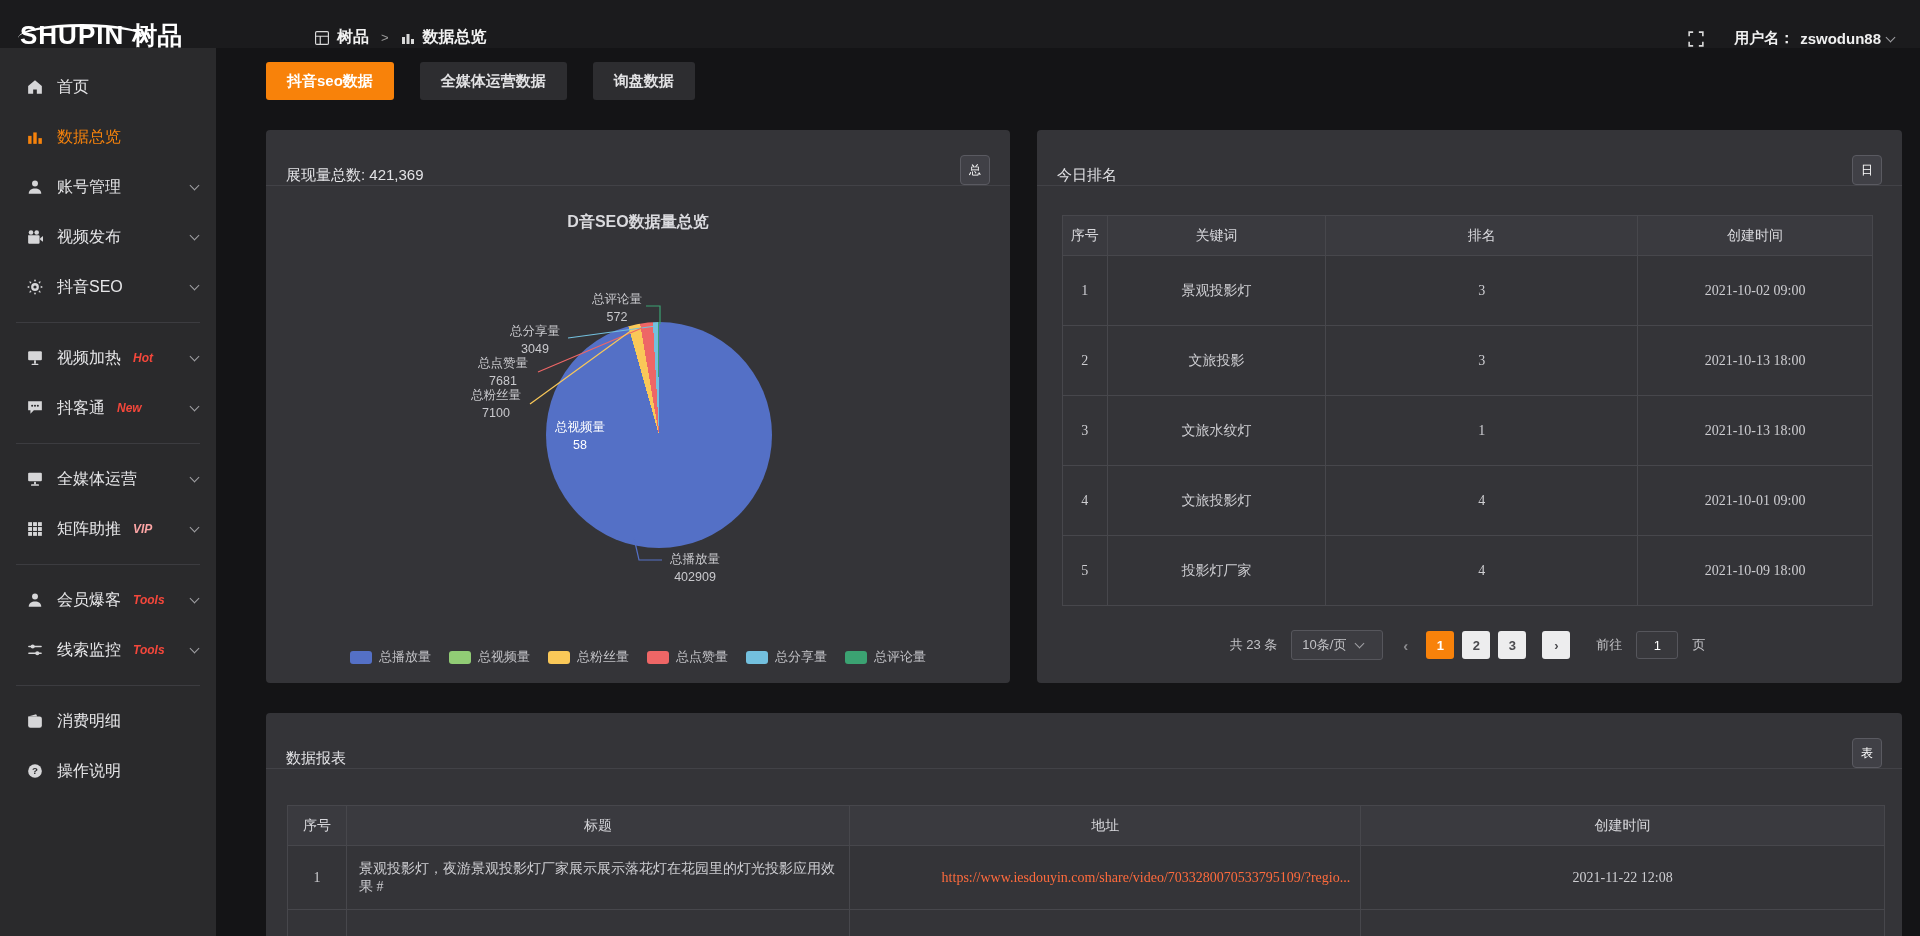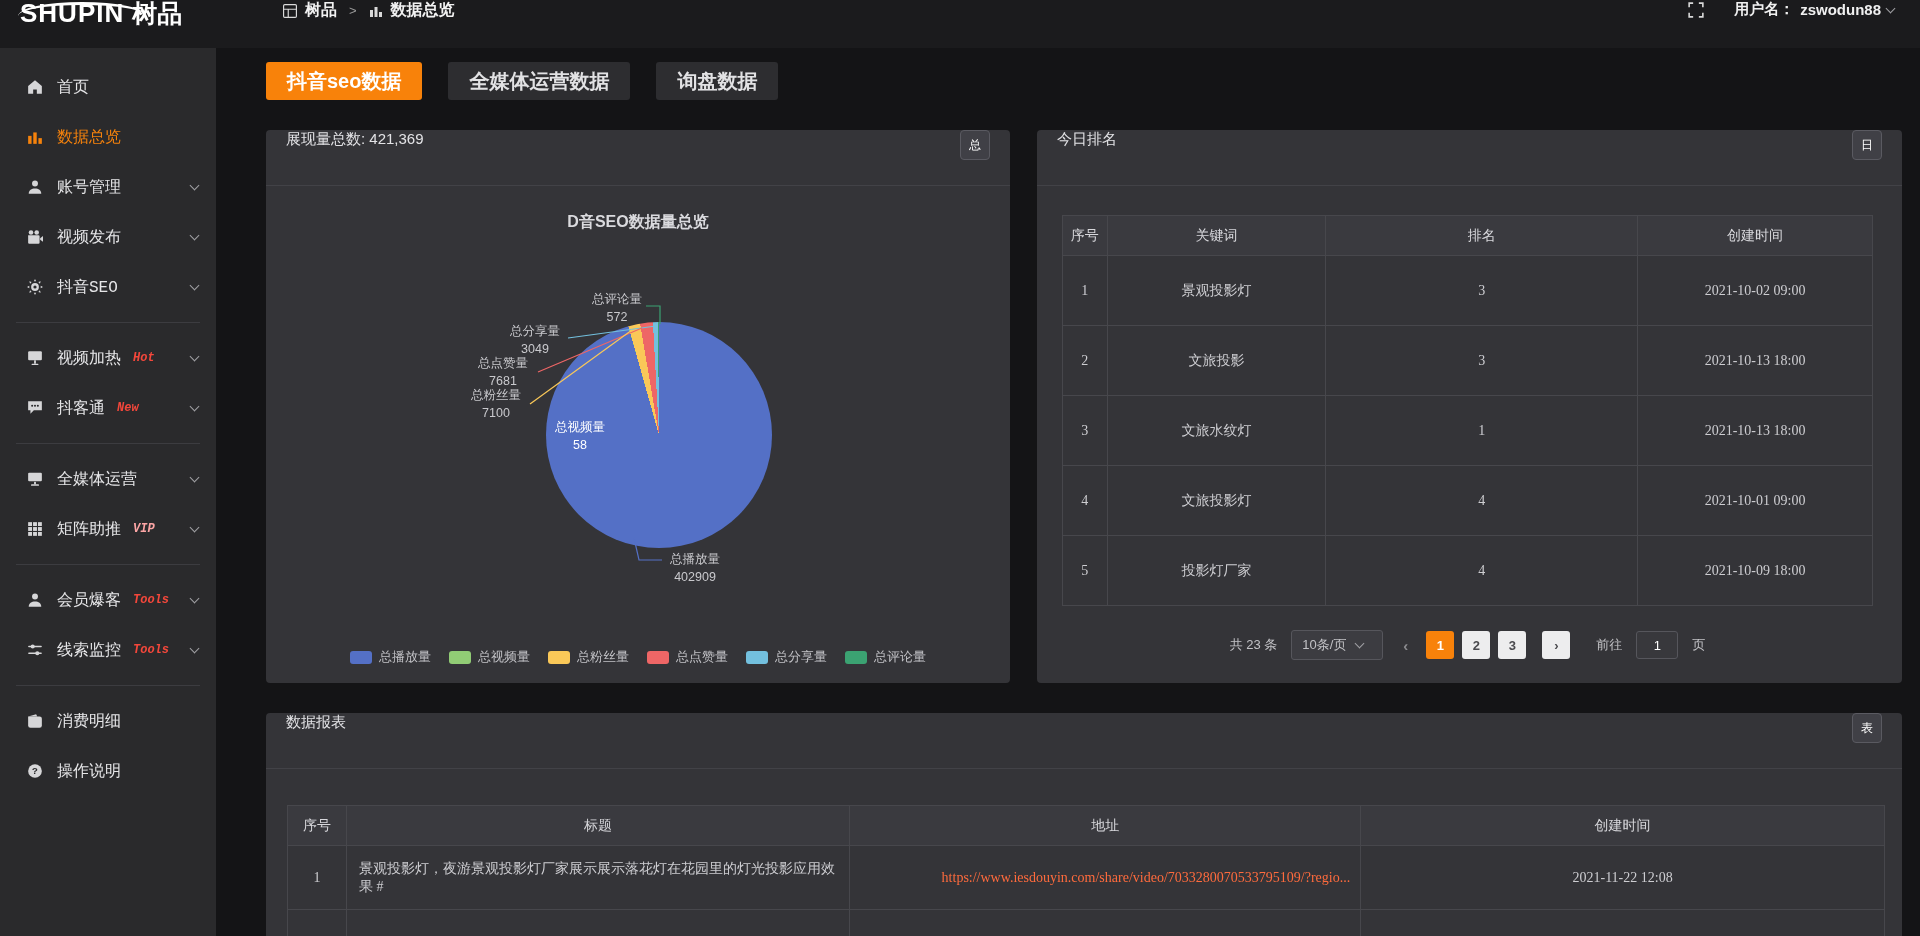--- a/index.html
+++ b/index.html
@@ -2,60 +2,60 @@
 <html><head>
 <meta charset="utf-8">
 <style>
   * { margin:0; padding:0; box-sizing:border-box; }
   html,body { width:1920px; height:936px; overflow:hidden; background:#141416;
     font-family:"Liberation Sans","DejaVu Sans",sans-serif; color:#d8d8dc; font-size:14px; }
   .app { position:relative; width:1920px; height:936px; }
 
   
   header { position:absolute; top:0; left:0; width:1920px; height:48px; background:#1b1b1d;
-    display:flex; align-items:flex-start; z-index:5; }
+    display:flex; align-items:flex-end; z-index:5;gap:32px; }
   .logo { width:216px; padding-left:20px; display:flex; align-items:flex-end; position:relative; cursor:pointer; }
   .logo-arc { position:absolute; left:18px; top:2px; width:128px; height:14px;
     border-top:3px solid #fff; border-radius:50% 50% 0 0 / 100% 100% 0 0; }
   .logo-en { font-size:26px; font-weight:800; letter-spacing:1px; color:#fff; line-height:1; }
   .logo-cn { font-size:25px; font-weight:700; color:#fff; margin-left:8px; line-height:1; }
   .breadcrumb { display:flex; align-items:center; margin-left:67px; gap:8px; }
   .bc-icon { width:14px; height:14px; display:inline-flex; }
   .bc-icon svg { width:14px; height:14px; }
   .bc-text { font-size:16px; font-weight:700; color:#f2f2f2; }
   .bc-sep { color:#9a9a9a; font-size:13px; margin:0 4px; }
   .header-right { margin-left:auto; display:flex; align-items:center; gap:30px; padding-right:26px; }
   .fs-icon { width:16px; height:16px; display:inline-flex; cursor:pointer; }
   .user { display:flex; align-items:center; gap:6px; font-size:15px; font-weight:700; color:#f0f0f0; cursor:pointer; }
   .chev-i { display:inline-block; width:7px; height:7px; border-right:1.5px solid #a0a0a4;
     border-bottom:1.5px solid #a0a0a4; transform:rotate(45deg); margin-top:-3px; }
 
   
   aside { position:absolute; top:48px; left:0; width:216px; height:888px; background:#2a2a2c; padding-top:14px; }
-  .side-item { height:50px; display:flex; align-items:center; padding:0 18px 0 27px; cursor:pointer;font-family:Liberation Mono, monospace; }
+  .side-item { height:50px; display:flex; align-items:center; padding:0 18px 0 27px; cursor:pointer; }
   .side-item .s-icon { width:16px; height:16px; display:inline-flex; }
   .side-item .s-icon svg { width:16px; height:16px; fill:#d6d6d8; }
   .side-item .s-label { margin-left:14px; font-size:16px; color:#e6e6e8; }
   .side-item.active .s-label { color:#f5820c; }
   .side-item.active .s-icon svg { fill:#f5820c; }
   .s-badge { margin-left:12px; font-size:12px; font-weight:700; font-style:italic; }
   .s-badge.red { color:#f4473b; }
   .s-badge.gold { color:#fca5a5; }
   .side-item .chev-i { margin-left:auto; }
   .s-divider { height:1px; background:#3c3c40; margin:10px 16px; }
 
   
   main { position:absolute; left:216px; top:48px; width:1704px; height:888px; background:#141416; overflow:hidden; }
   .tabs { position:absolute; left:50px; top:14px; display:flex; gap:26px; }
   .tab { height:38px; padding:0 21px; border:none; border-radius:3px; background:#2d2d30;
-    color:#e2e2e4; font-size:20px; font-weight:700; cursor:pointer; font-family:inherit; }
+    color:#e2e2e4; font-size:15px; font-weight:700; cursor:pointer; font-family:inherit; }
   .tab.active { background:#f8820a; color:#fff; }
 
   .panel { position:absolute; background:#343438; border-radius:4px; }
-  .panel-head { height:56px; display:flex; align-items:flex-start; padding:0 20px;
+  .panel-head { height:56px; display:flex; align-items:flex-end; padding:0 20px;
     border-bottom:1px solid #424247; font-size:15px; color:#e3e3e6; }
   .corner-btn { margin-left:auto; width:30px; height:30px; background:#404046; border:1px solid #5a5a61;
     border-radius:4px; color:#fff; font-size:12px; cursor:pointer; font-family:inherit; }
 
   .chart-panel { left:50px; top:82px; width:744px; height:553px; }
   .chart-body { position:relative; height:496px; }
   .chart-title { position:absolute; top:26px; width:100%; text-align:center;
     font-size:16px; font-weight:700; color:#dadade; }
   .pie { position:absolute; left:280px; top:136px; width:226px; height:226px; border-radius:50%; }
   .callout-svg { position:absolute; left:0; top:0; width:744px; height:496px; }

